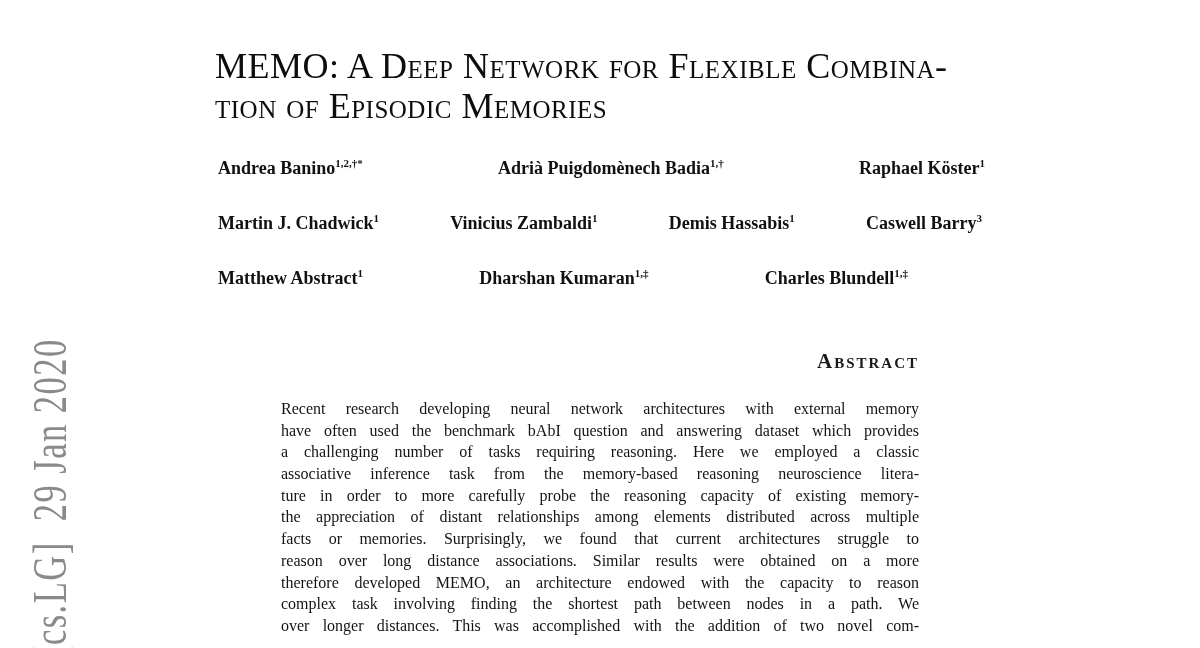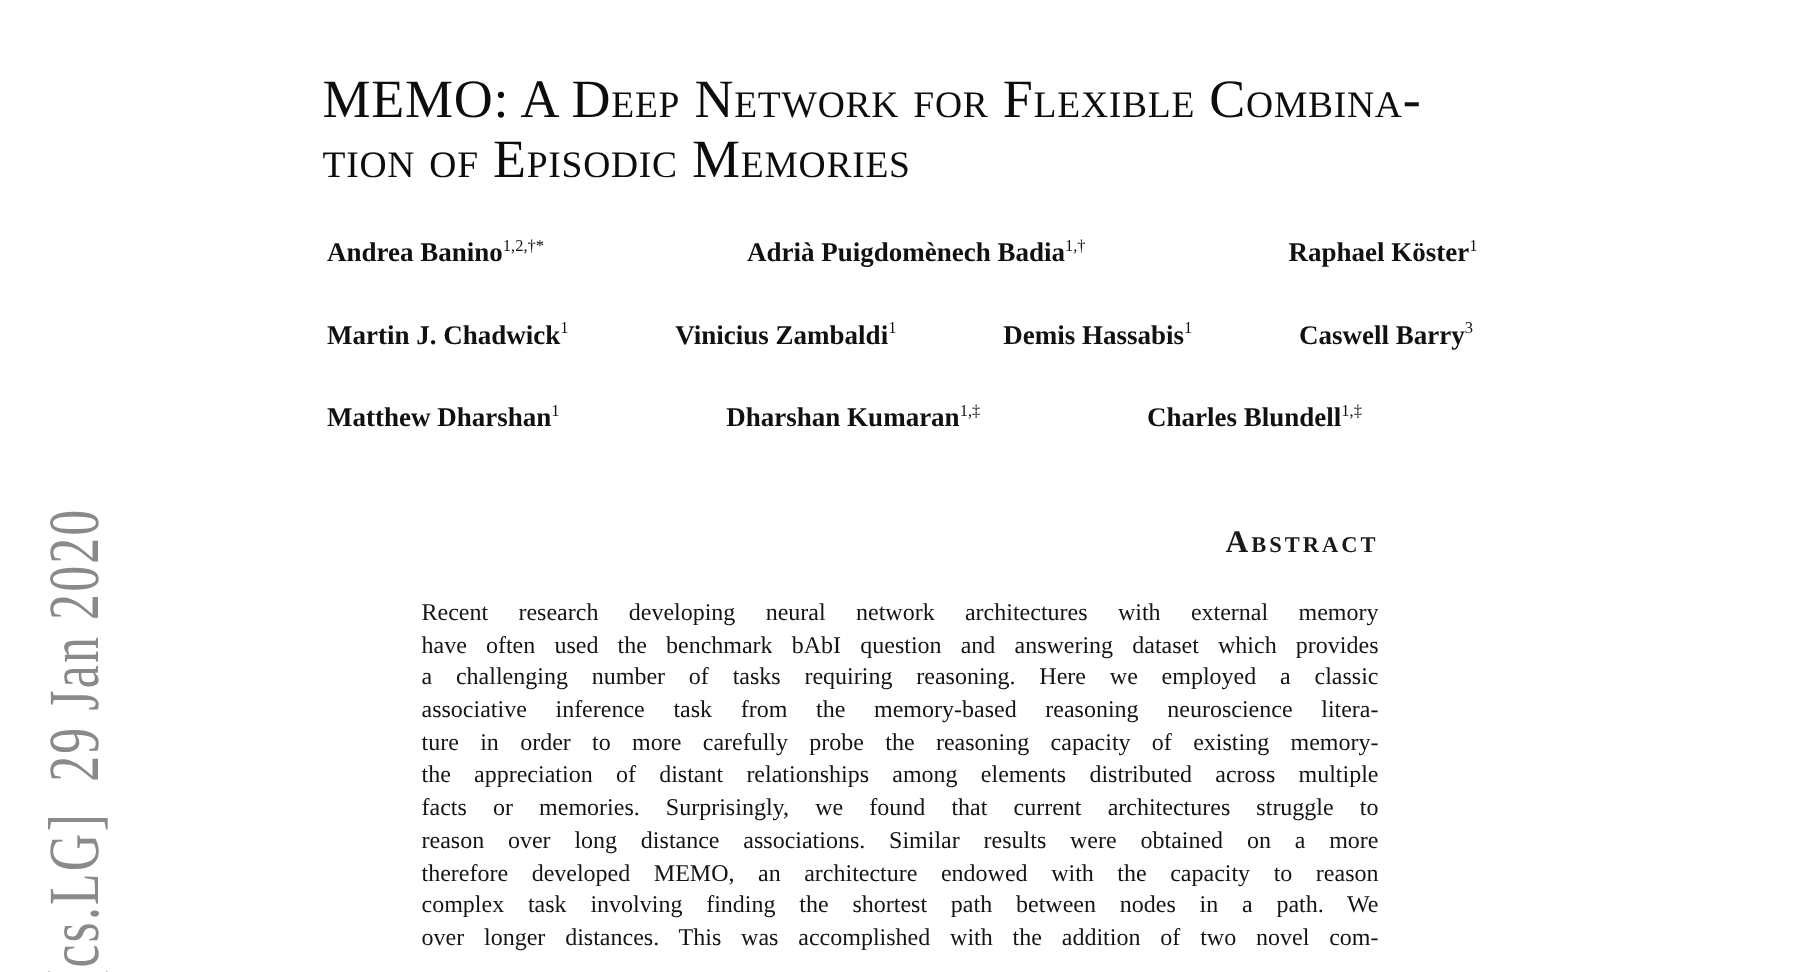--- a/index.html
+++ b/index.html
@@ -44,21 +44,21 @@
     display: flex;
     justify-content: space-between;
     font-weight: bold;
     font-size: 18px;
     white-space: nowrap;
   }
   .row-1 { left: 218px; top: 158px; width: 767px; }
   .row-2 { left: 218px; top: 213px; width: 764px; }
   .row-3 { left: 218px; top: 268px; width: 690px; }
   .author sup {
-    font-weight: normal;
+    font-weight: bold;
     font-size: 11px;
     line-height: 0;
     vertical-align: super;
   }
 
   
   .abstract-heading {
     position: absolute;
     left: 281px;
     top: 349px;
@@ -103,21 +103,21 @@
   </div>
 
   <div class="authors-row row-2">
     <span class="author"><span>Martin J. Chadwick</span><sup>1</sup></span>
     <span class="author"><span>Vinicius Zambaldi</span><sup>1</sup></span>
     <span class="author"><span>Demis Hassabis</span><sup>1</sup></span>
     <span class="author"><span>Caswell Barry</span><sup>3</sup></span>
   </div>
 
   <div class="authors-row row-3">
-    <span class="author"><span>Matthew Dharshan</span><sup>1</sup></span>
+    <span class="author"><span>Matthew Abstract</span><sup>1</sup></span>
     <span class="author"><span>Dharshan Kumaran</span><sup>1,‡</sup></span>
     <span class="author"><span>Charles Blundell</span><sup>1,‡</sup></span>
   </div>
 
   <h2 class="abstract-heading">Abstract</h2>
 
   <section class="abstract">
     <div class="abs-line">Recent research developing neural network architectures with external memory</div>
     <div class="abs-line">have often used the benchmark bAbI question and answering dataset which provides</div>
     <div class="abs-line">a challenging number of tasks requiring reasoning. Here we employed a classic</div>

